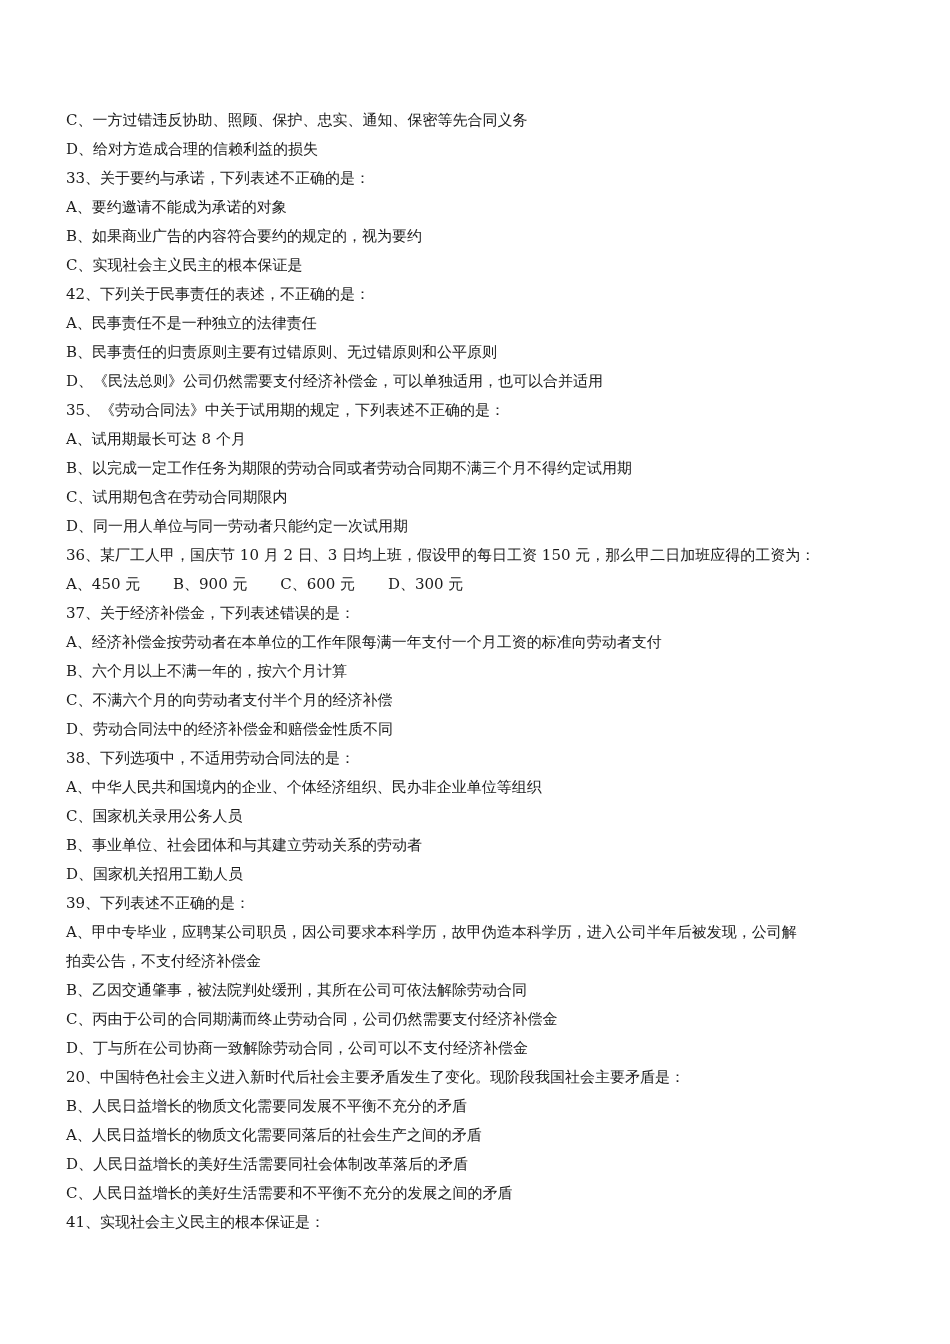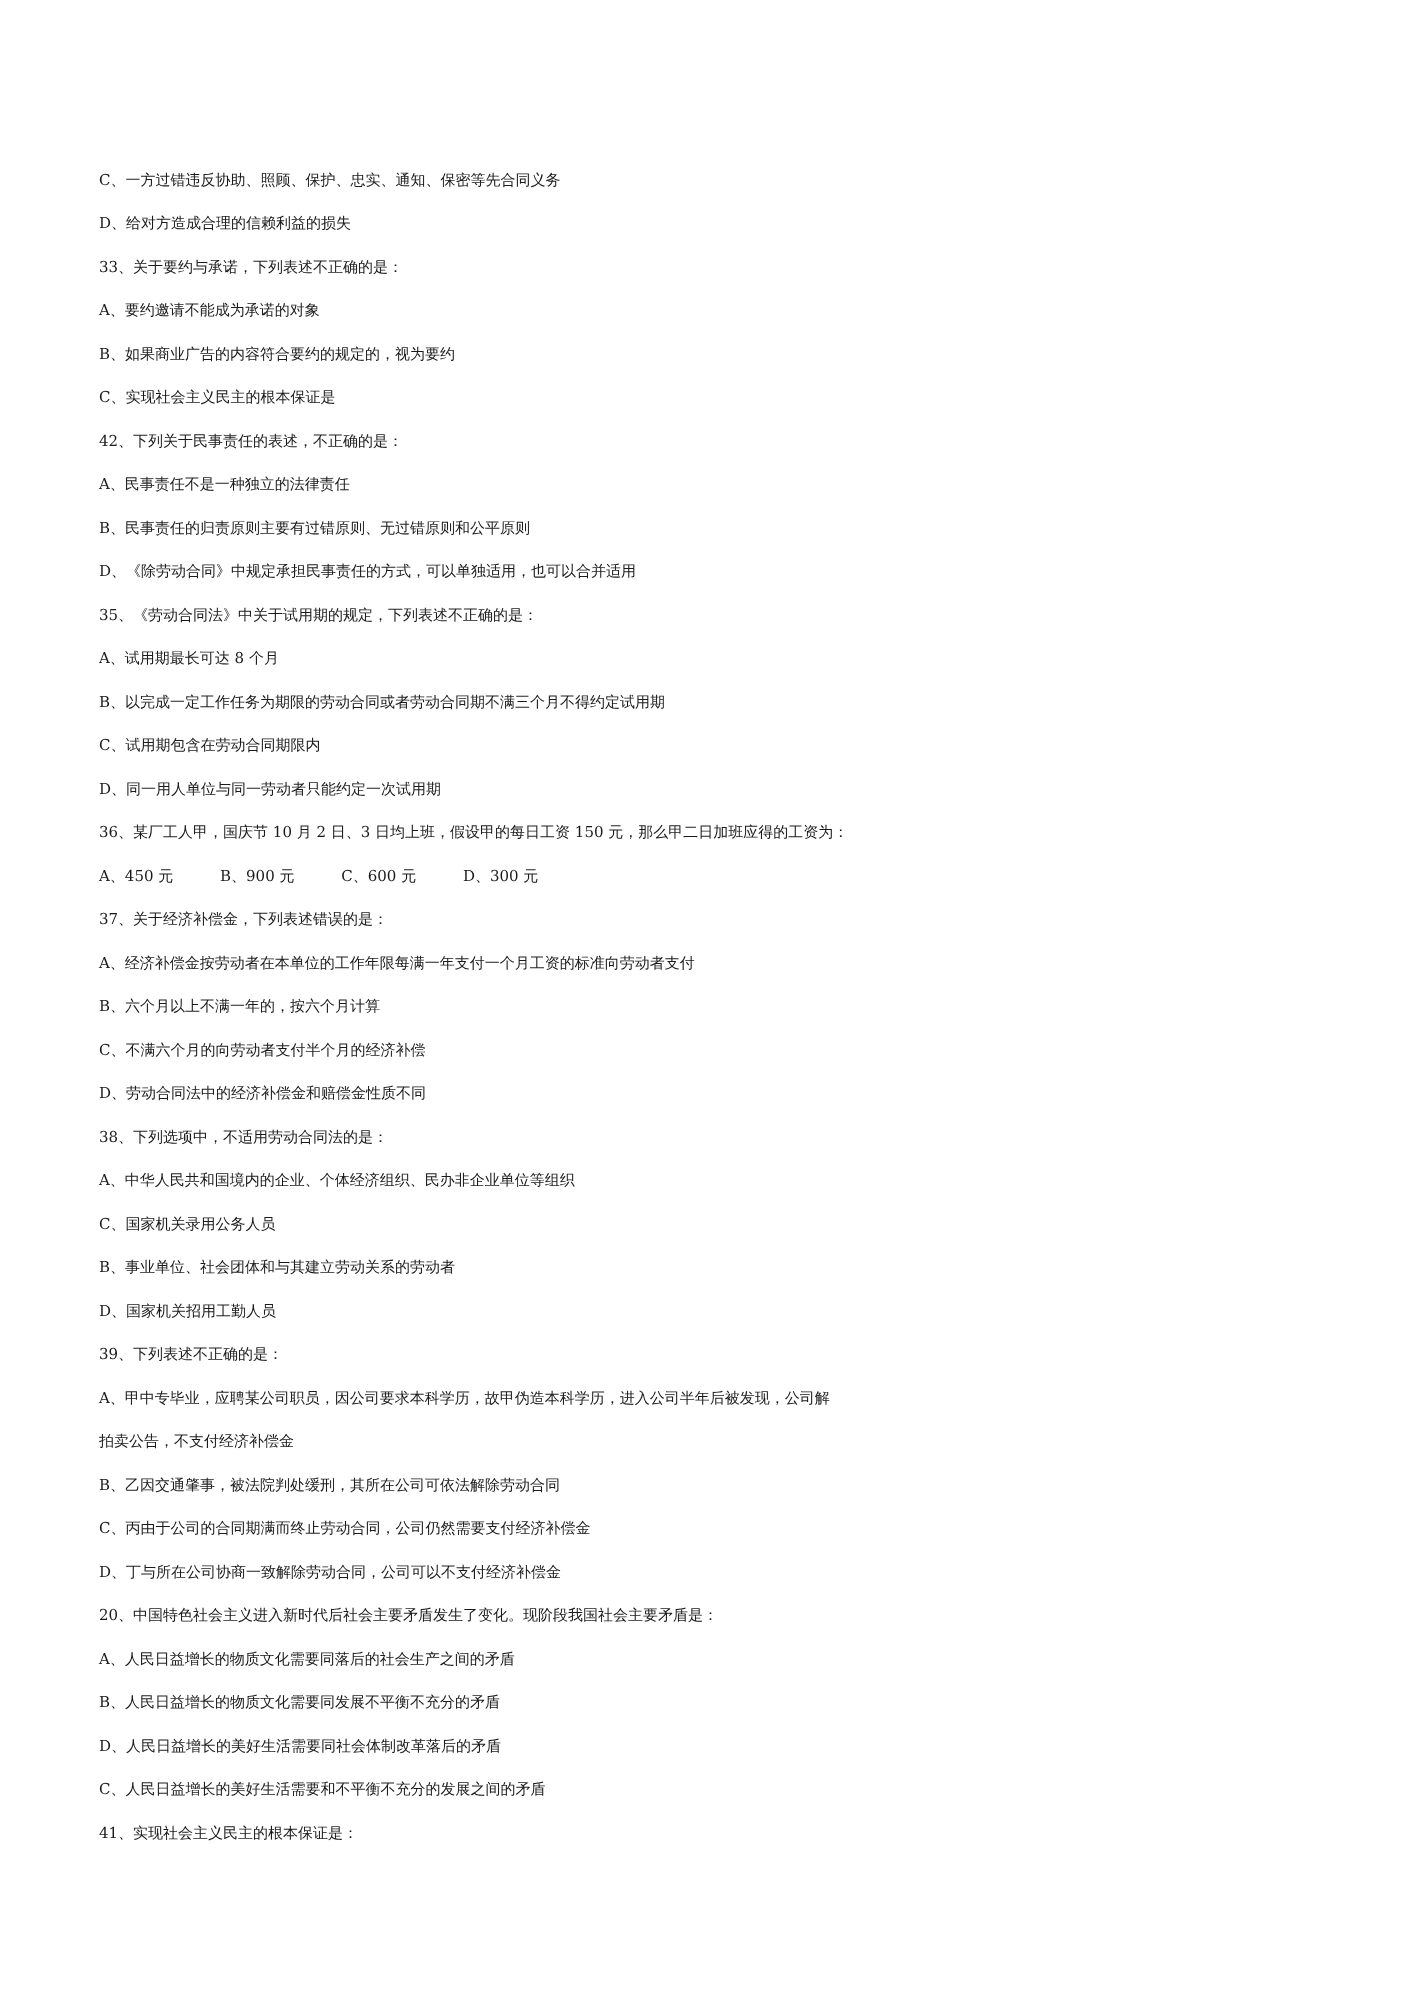--- a/index.html
+++ b/index.html
@@ -5,42 +5,42 @@
     html, body { margin: 0; padding: 0; background: #ffffff; }
     body {
       width: 950px; height: 1344px; position: relative; overflow: hidden;
       font-family: "DejaVu Serif", "Liberation Serif", serif;
       color: #1a1a1a;
     }
     .page {
       position: absolute; left: 66px; top: 106px; width: 820px;
     }
     .line {
-      font-size: 10px;
+      font-size: 15px;
       line-height: 29px;
       height: 29px;
       white-space: nowrap;
       letter-spacing: 0px;
     }
     .opts-inline span { display: inline-block; margin-right: 28px; }
   </style>
 </head>
 <body>
 
 <div class="page">
   <div class="line">C、一方过错违反协助、照顾、保护、忠实、通知、保密等先合同义务</div>
   <div class="line">D、给对方造成合理的信赖利益的损失</div>
   <div class="line">33、关于要约与承诺，下列表述不正确的是：</div>
   <div class="line">A、要约邀请不能成为承诺的对象</div>
   <div class="line">B、如果商业广告的内容符合要约的规定的，视为要约</div>
   <div class="line">C、实现社会主义民主的根本保证是</div>
   <div class="line">42、下列关于民事责任的表述，不正确的是：</div>
   <div class="line">A、民事责任不是一种独立的法律责任</div>
   <div class="line">B、民事责任的归责原则主要有过错原则、无过错原则和公平原则</div>
-  <div class="line">D、《除劳动合同》中规定承担民事责任的方式，可以单独适用，也可以合并适用</div>
+  <div class="line">D、《民法总则》公司仍然需要支付经济补偿金，可以单独适用，也可以合并适用</div>
   <div class="line">35、《劳动合同法》中关于试用期的规定，下列表述不正确的是：</div>
   <div class="line">A、试用期最长可达 8 个月</div>
   <div class="line">B、以完成一定工作任务为期限的劳动合同或者劳动合同期不满三个月不得约定试用期</div>
   <div class="line">C、试用期包含在劳动合同期限内</div>
   <div class="line">D、同一用人单位与同一劳动者只能约定一次试用期</div>
   <div class="line">36、某厂工人甲，国庆节 10 月 2 日、3 日均上班，假设甲的每日工资 150 元，那么甲二日加班应得的工资为：</div>
   <div class="line opts-inline">
     <span>A、450 元</span>
     <span>B、900 元</span>
     <span>C、600 元</span>
@@ -56,18 +56,18 @@
   <div class="line">C、国家机关录用公务人员</div>
   <div class="line">B、事业单位、社会团体和与其建立劳动关系的劳动者</div>
   <div class="line">D、国家机关招用工勤人员</div>
   <div class="line">39、下列表述不正确的是：</div>
   <div class="line">A、甲中专毕业，应聘某公司职员，因公司要求本科学历，故甲伪造本科学历，进入公司半年后被发现，公司解</div>
   <div class="line">拍卖公告，不支付经济补偿金</div>
   <div class="line">B、乙因交通肇事，被法院判处缓刑，其所在公司可依法解除劳动合同</div>
   <div class="line">C、丙由于公司的合同期满而终止劳动合同，公司仍然需要支付经济补偿金</div>
   <div class="line">D、丁与所在公司协商一致解除劳动合同，公司可以不支付经济补偿金</div>
   <div class="line">20、中国特色社会主义进入新时代后社会主要矛盾发生了变化。现阶段我国社会主要矛盾是：</div>
+  <div class="line">B、人民日益增长的物质文化需要同发展不平衡不充分的矛盾</div>
   <div class="line">A、人民日益增长的物质文化需要同落后的社会生产之间的矛盾</div>
-  <div class="line">B、人民日益增长的物质文化需要同发展不平衡不充分的矛盾</div>
   <div class="line">D、人民日益增长的美好生活需要同社会体制改革落后的矛盾</div>
   <div class="line">C、人民日益增长的美好生活需要和不平衡不充分的发展之间的矛盾</div>
   <div class="line">41、实现社会主义民主的根本保证是：</div>
 </div>
 
 </body></html>

